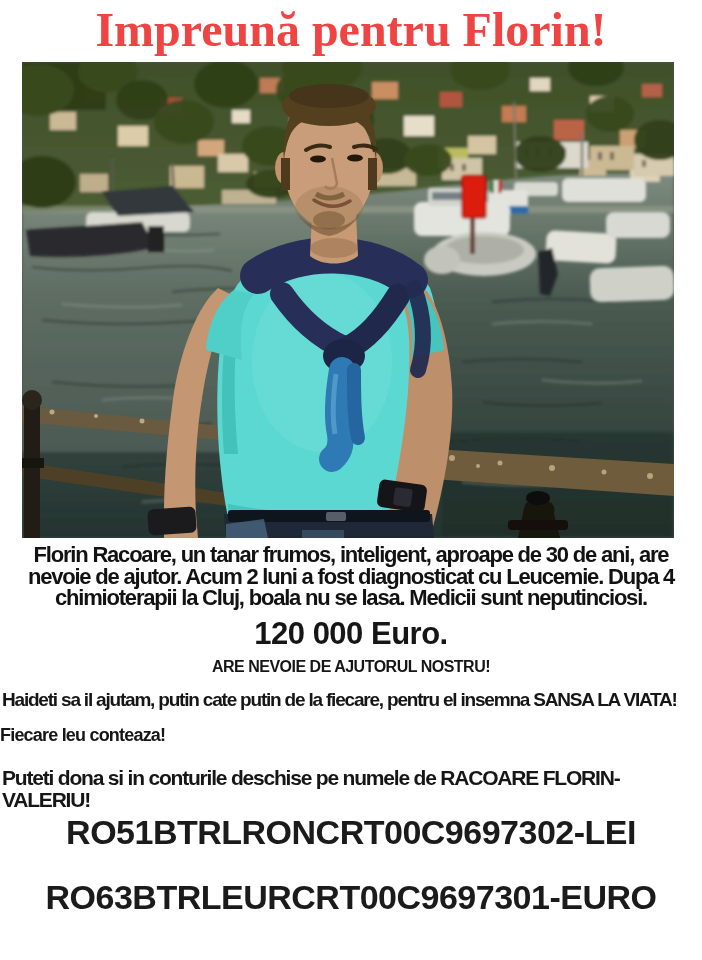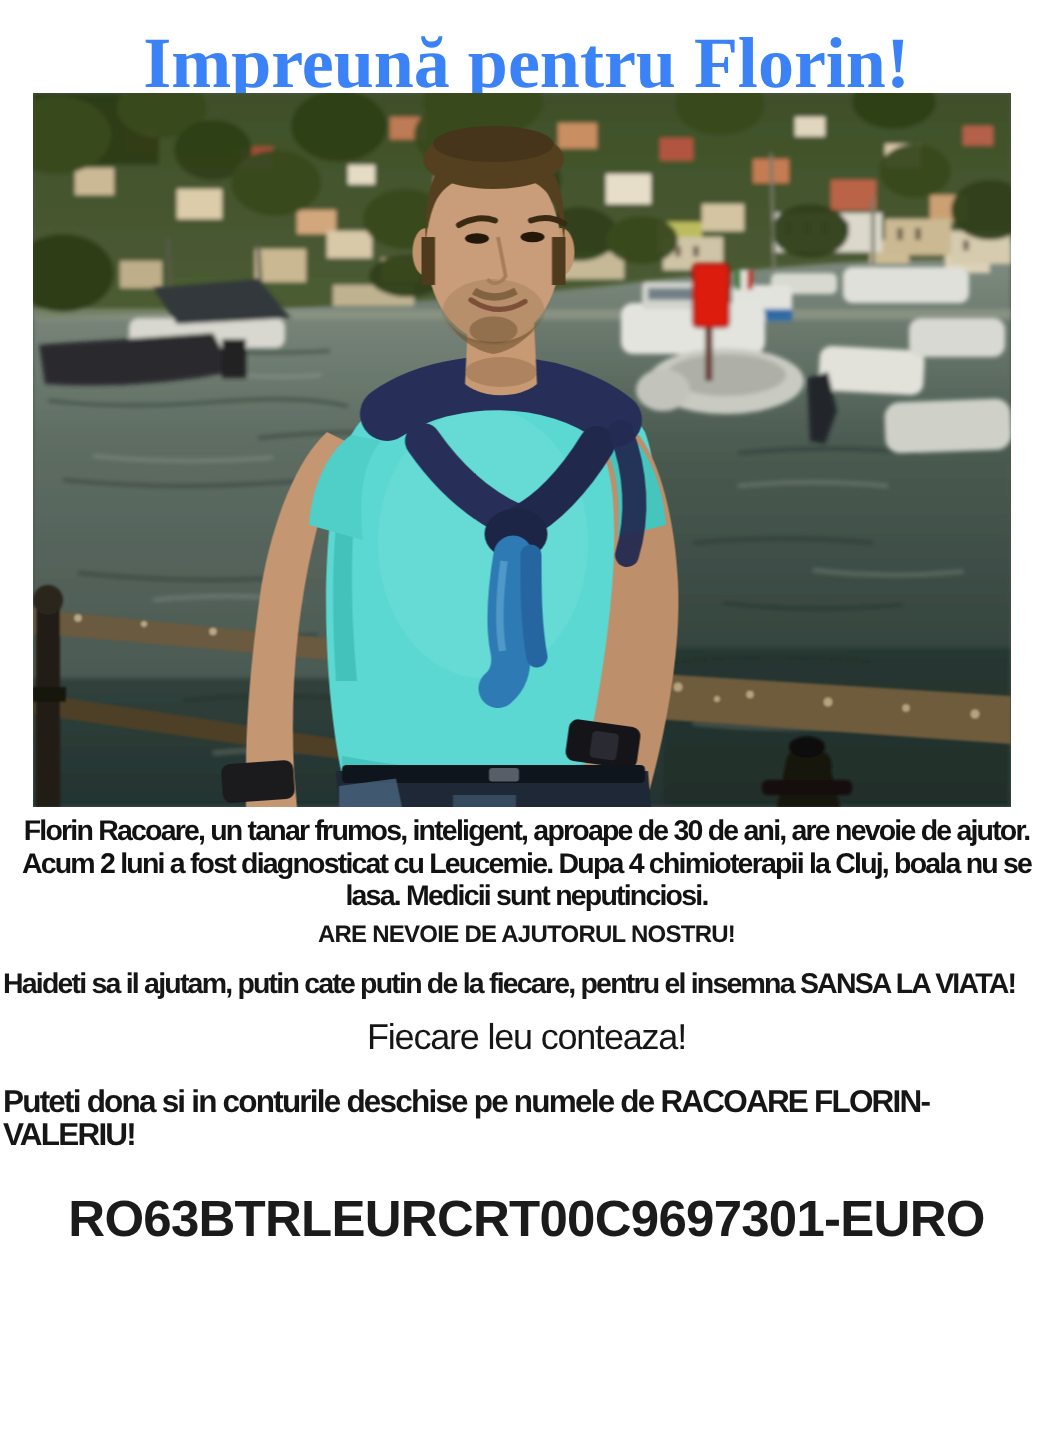--- a/index.html
+++ b/index.html
@@ -3,46 +3,46 @@
 <meta charset="utf-8">
 <style>
   html,body{margin:0;padding:0;background:#ffffff;}
   .sheet{
     position:relative;width:702px;height:960px;background:#ffffff;
     font-family:"Liberation Sans",sans-serif;color:#161616;overflow:hidden;
   }
   .title{
     font-family:"Liberation Serif",serif;font-weight:700;
     font-size:48px;line-height:54px;text-align:center;
-    margin:0;padding-top:16px;letter-spacing:0px;color:#3b82f6;
+    margin:0;padding-top:3px;letter-spacing:0px;color:#ef4444;
   }
   .photo-wrap{
     position:absolute;left:22px;top:62px;width:652px;height:476px;
     background:#49584a;overflow:hidden;
   }
   .photo-wrap svg{display:block;width:652px;height:476px;}
   .copy{position:absolute;left:0;top:544px;width:702px;}
   .para{
     width:698px;margin:0 auto;text-align:center;font-weight:700;
-    font-size:19px;line-height:21.5px;letter-spacing:-1.2px;color:#121212;
+    font-size:22px;line-height:21.5px;letter-spacing:-1.2px;color:#121212;
   }
   .amount{
     text-align:center;font-weight:700;font-size:31px;line-height:36px;
     margin-top:7px;letter-spacing:-0.5px;
   }
   .appeal{
     text-align:center;font-weight:700;font-size:16px;line-height:30px;
     letter-spacing:-0.5px;
   }
   .cta{
     width:698px;margin:7px auto 0;text-align:left;font-weight:700;
     font-size:19px;line-height:21.5px;letter-spacing:-1.2px;
   }
   .leu{
-    text-align:center;font-weight:400;font-size:24px;line-height:24px;
+    font-weight:700;font-size:18px;line-height:24px;
     margin-top:13px;letter-spacing:-0.8px;
   }
   .donate{
     width:698px;margin:20px auto 0;text-align:left;font-weight:700;
     font-size:21px;line-height:21.5px;letter-spacing:-1.2px;
   }
   .iban{
     text-align:center;font-weight:700;font-size:34px;line-height:38px;
     letter-spacing:-0.5px;color:#1b1b1b;
   }
@@ -296,20 +296,22 @@
           <path d="M292,138 q18,12 36,1" stroke="#7d4f38" stroke-width="3.5" fill="none" stroke-linecap="round"></path>
           <path d="M294,132 q13,8 28,0" stroke="#5e4426" stroke-width="5" fill="none" opacity="0.6"></path>
           <ellipse cx="307" cy="158" rx="16" ry="9" fill="#6e5230" opacity="0.5"></ellipse>
         </g>
       </g>
     </svg>
   </div>
 
   <div class="copy">
     <div class="para">Florin Racoare, un tanar frumos, inteligent, aproape de 30 de ani, are nevoie de ajutor. Acum 2 luni a fost diagnosticat cu Leucemie. Dupa 4 chimioterapii la Cluj, boala nu se lasa. Medicii sunt neputinciosi.</div>
+    <div class="amount">120 000 Euro.</div>
     <div class="appeal">ARE NEVOIE DE AJUTORUL NOSTRU!</div>
     <div class="cta">Haideti sa il ajutam, putin cate putin de la fiecare, pentru el insemna SANSA LA VIATA!</div>
     <div class="leu">Fiecare leu conteaza!</div>
     <div class="donate">Puteti dona si in conturile deschise pe numele de RACOARE FLORIN-VALERIU!</div>
+    <div class="iban first">RO51BTRLRONCRT00C9697302-LEI</div>
     <div class="iban second">RO63BTRLEURCRT00C9697301-EURO</div>
   </div>
 
 </div>
 
 </body></html>

